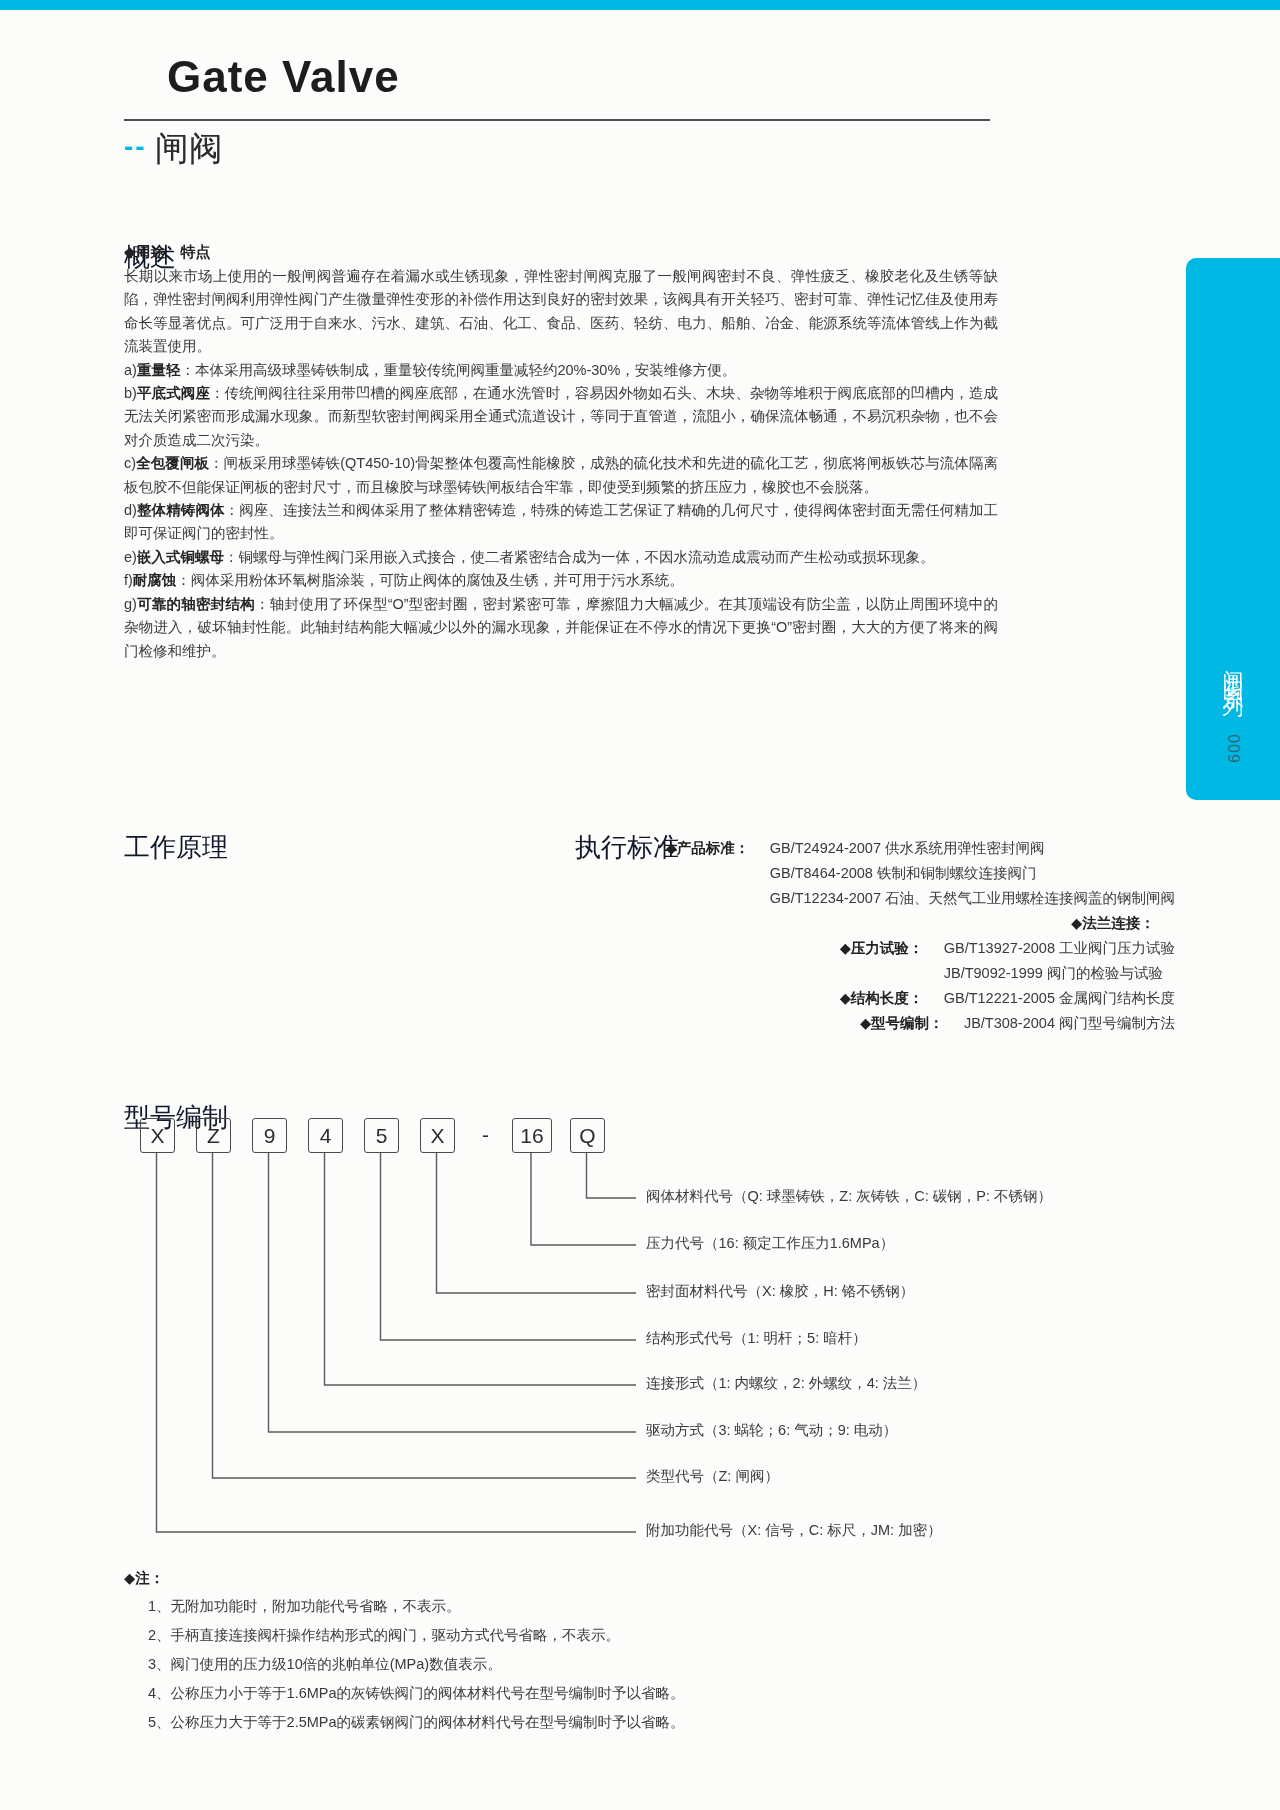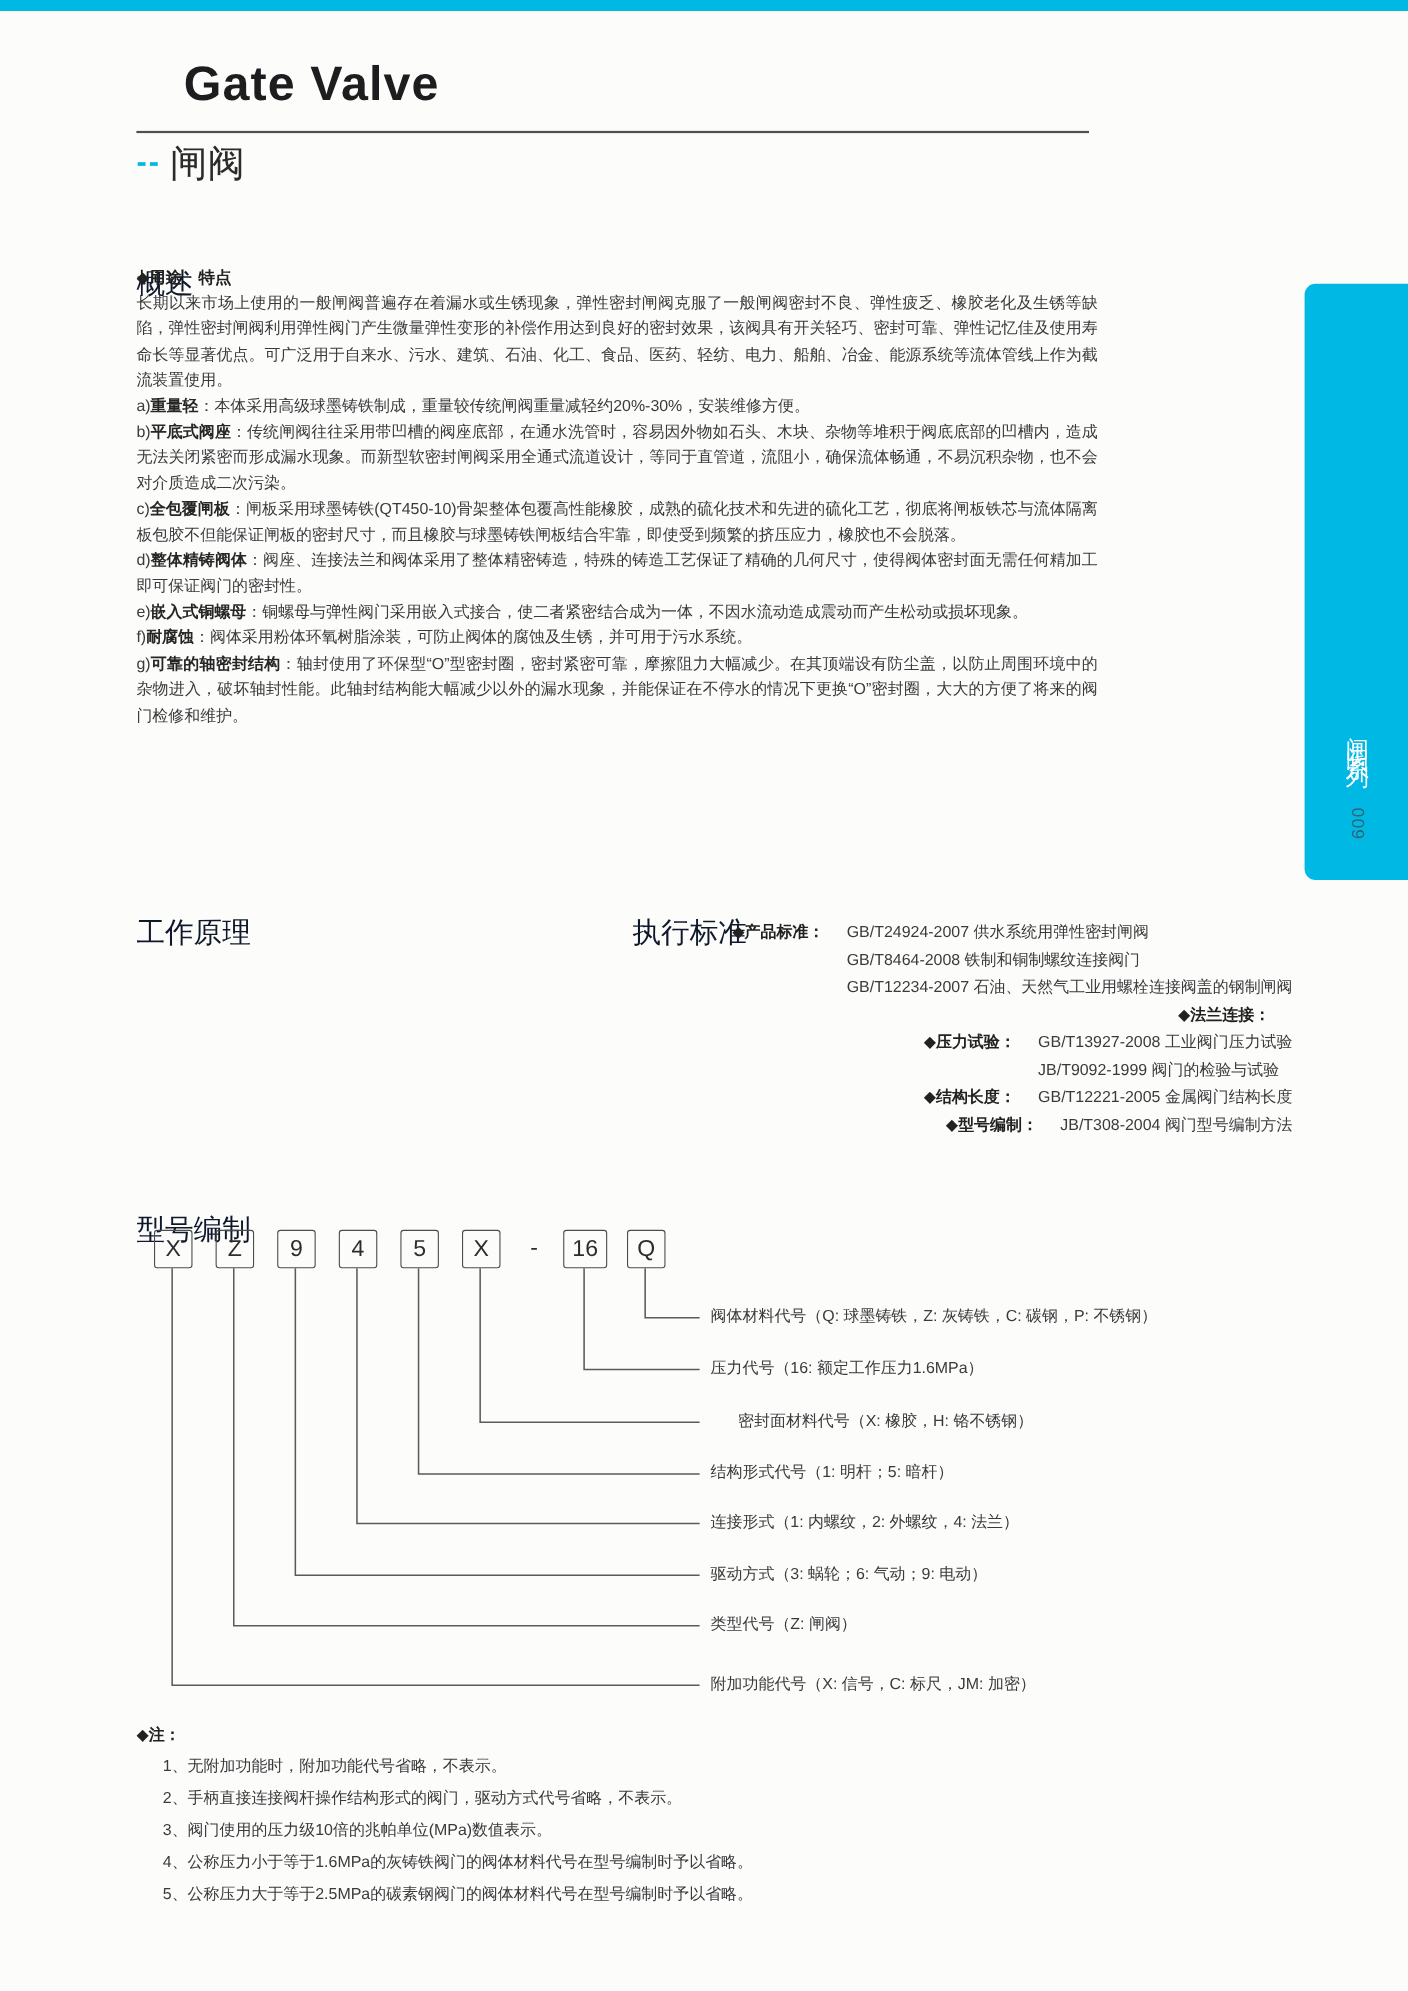--- a/index.html
+++ b/index.html
@@ -122,21 +122,21 @@
     <div class="code-box" style="left:128px;top:6px;">9</div>
     <div class="code-box" style="left:184px;top:6px;">4</div>
     <div class="code-box" style="left:240px;top:6px;">5</div>
     <div class="code-box" style="left:296px;top:6px;">X</div>
     <div class="code-dash" style="left:358px;top:11px;">-</div>
     <div class="code-box" style="left:388px;top:6px;width:38px;">16</div>
     <div class="code-box" style="left:446px;top:6px;">Q</div>
 
     <div class="code-label" style="left:522px;top:75px;">阀体材料代号（Q: 球墨铸铁，Z: 灰铸铁，C: 碳钢，P: 不锈钢）</div>
     <div class="code-label" style="left:522px;top:122px;">压力代号（16: 额定工作压力1.6MPa）</div>
-    <div class="code-label" style="left:522px;top:170px;margin-left:25px;">密封面材料代号（X: 橡胶，H: 铬不锈钢）</div>
+    <div class="code-label" style="left:522px;top:170px;">密封面材料代号（X: 橡胶，H: 铬不锈钢）</div>
     <div class="code-label" style="left:522px;top:217px;">结构形式代号（1: 明杆；5: 暗杆）</div>
     <div class="code-label" style="left:522px;top:262px;">连接形式（1: 内螺纹，2: 外螺纹，4: 法兰）</div>
     <div class="code-label" style="left:522px;top:309px;">驱动方式（3: 蜗轮；6: 气动；9: 电动）</div>
     <div class="code-label" style="left:522px;top:355px;">类型代号（Z: 闸阀）</div>
     <div class="code-label" style="left:522px;top:409px;">附加功能代号（X: 信号，C: 标尺，JM: 加密）</div>
   </div>
 
   <div class="abs notes" style="left:124px;top:1566px;width:900px;">
     <div class="nh">◆注：</div>
     <div class="ni">1、无附加功能时，附加功能代号省略，不表示。</div>

